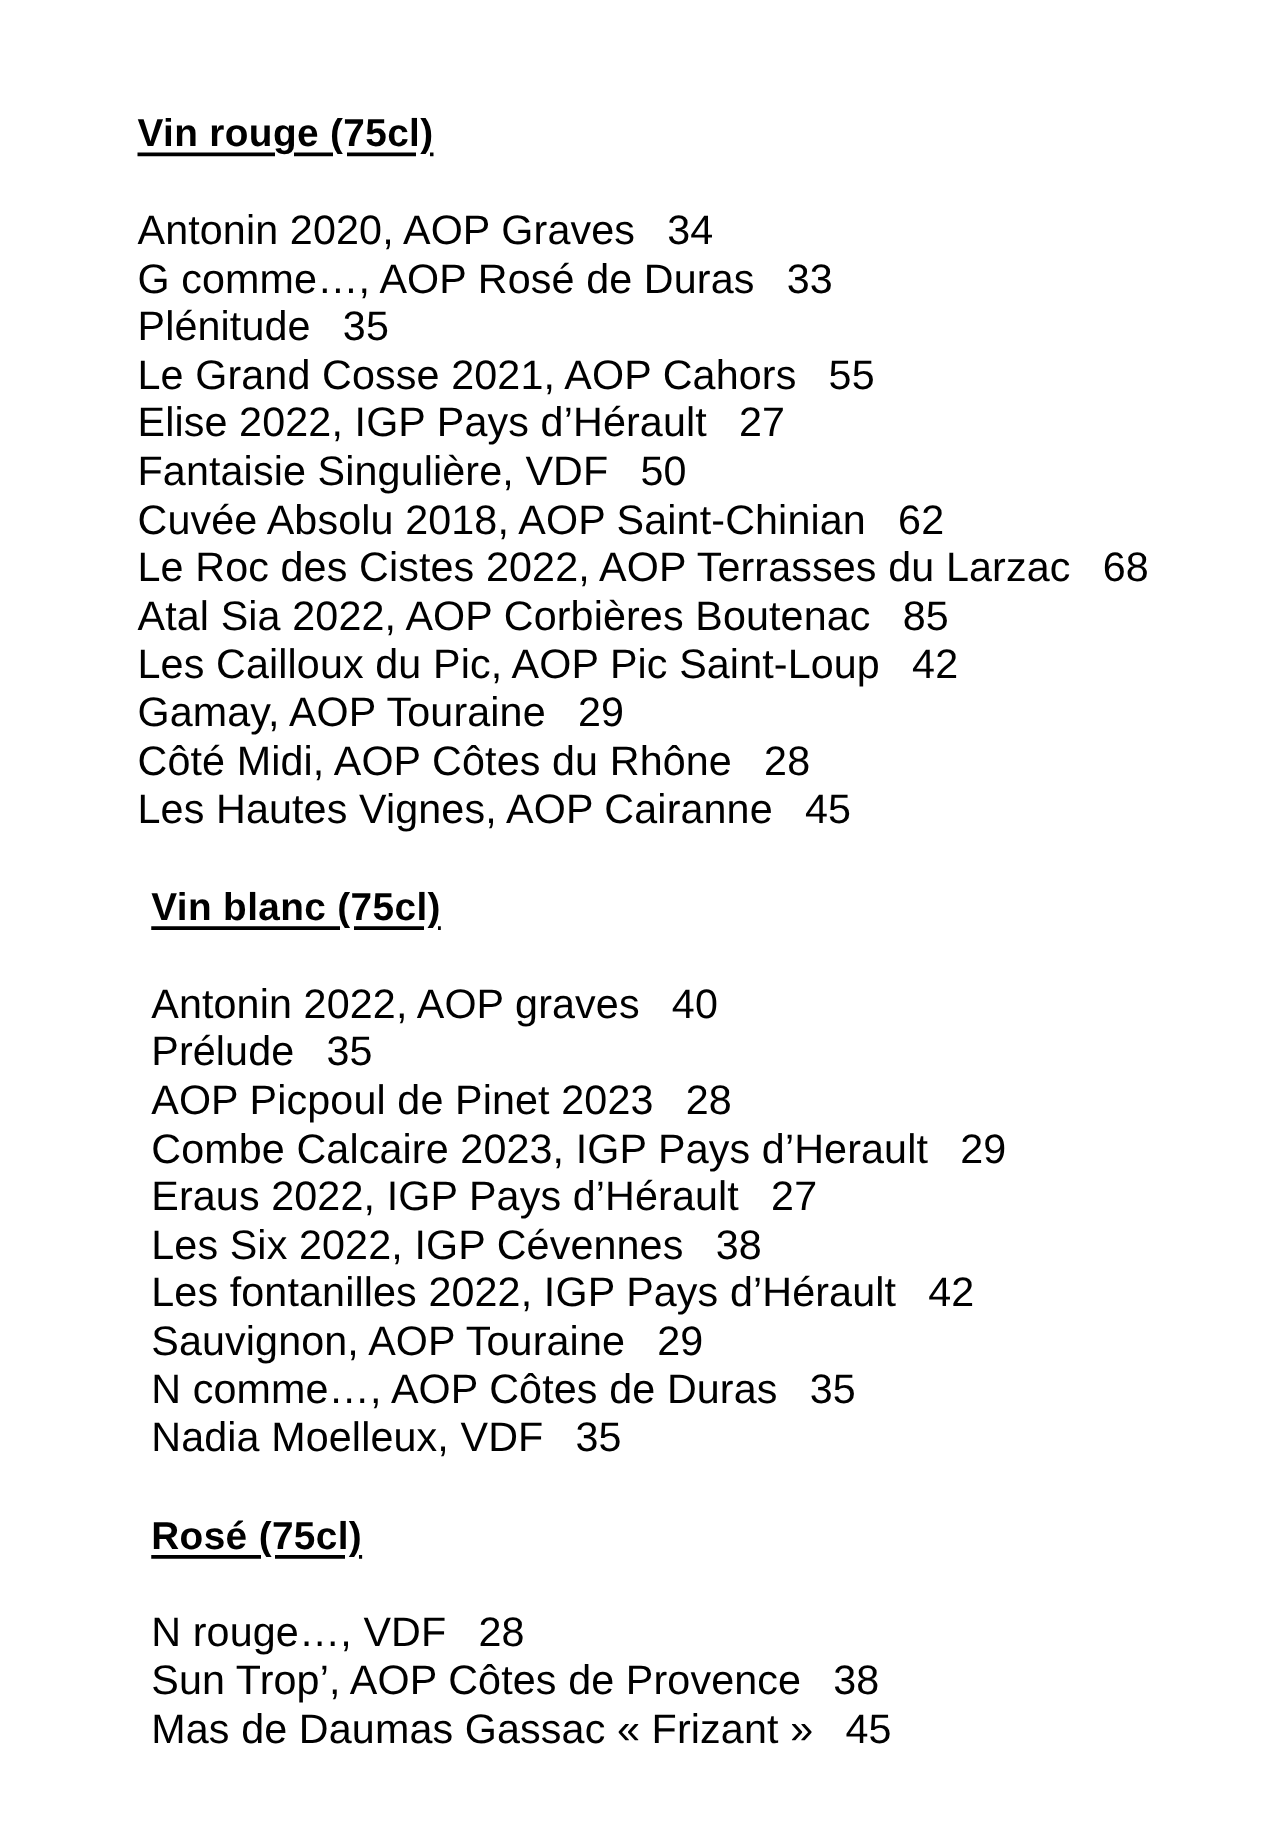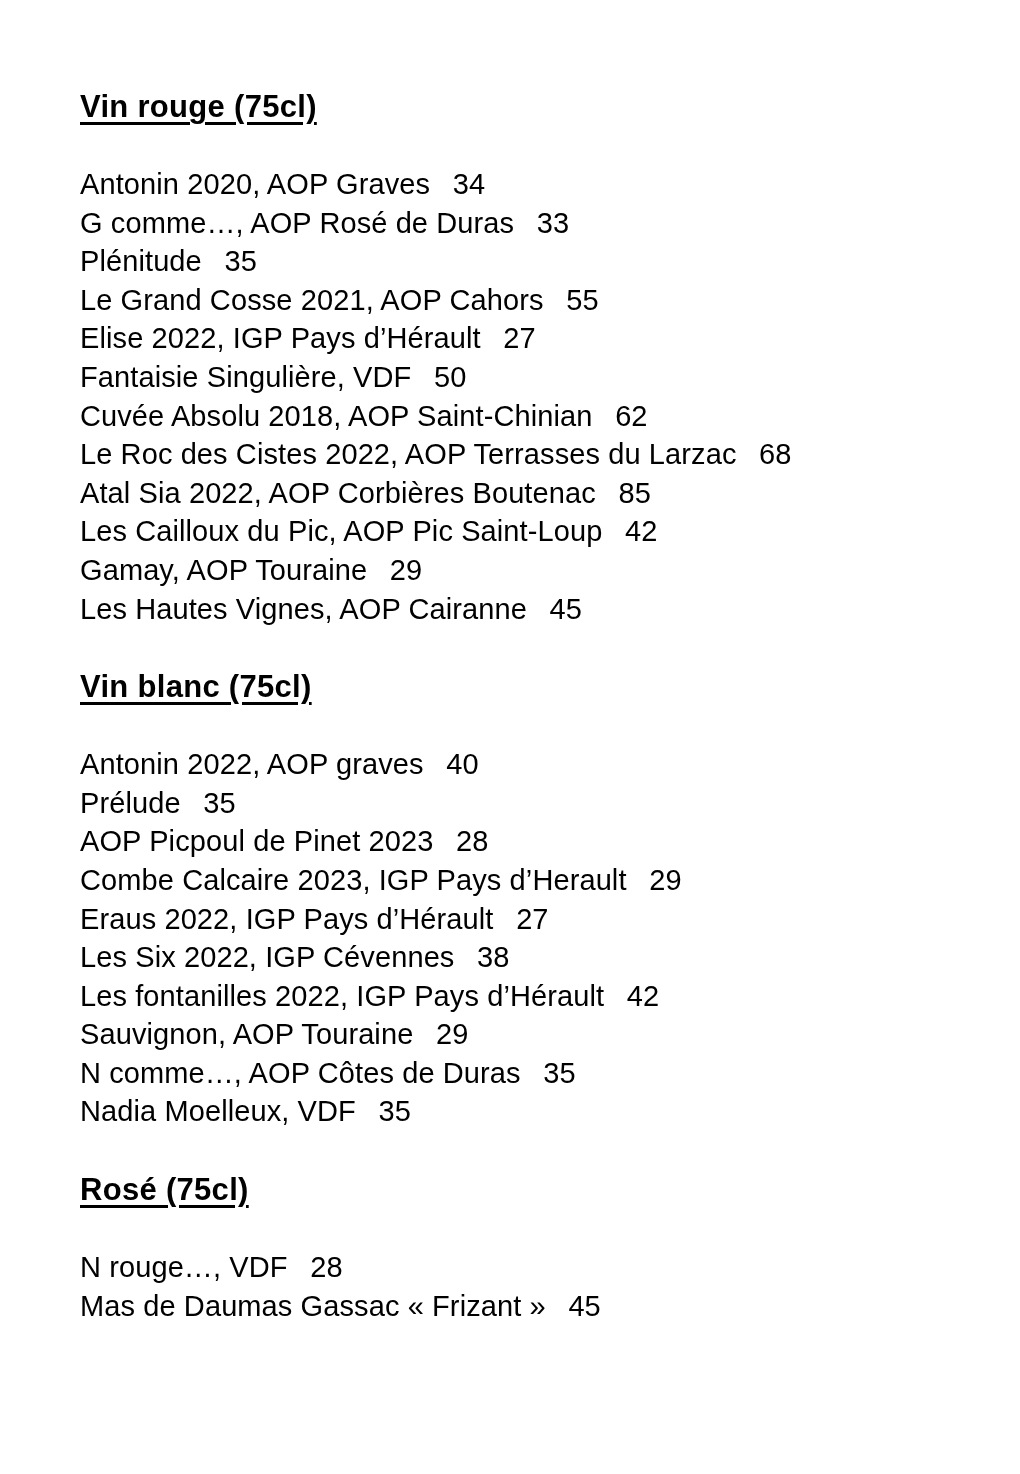--- a/index.html
+++ b/index.html
@@ -11,41 +11,41 @@
   body {
     width: 1020px;
     height: 1474px;
     font-family: "Liberation Sans", "DejaVu Sans", sans-serif;
     overflow: hidden;
   }
   .menu-page {
     box-sizing: border-box;
     width: 1020px;
     height: 1474px;
-    padding: 88px 60px 40px 80px;
+    padding: 88px 60px 40px 110px;
   }
   .wine-section { margin: 0; }
-  .wine-section + .wine-section { margin-top: 40px; }
+  .wine-section + .wine-section { margin-top: 40px; margin-left: 11px; }
   .section-title {
     font-size: 31px;
     font-weight: 700;
     line-height: 38px;
     margin: 0 0 39px 0;
     text-decoration: underline;
     text-decoration-thickness: 2.5px;
     text-underline-offset: 5px;
     letter-spacing: 0.3px;
   }
   .wine-list {
     list-style: none;
     margin: 0;
     padding: 0;
   }
   .wine-item {
-    font-size: 29px;
+    font-size: 33px;
     line-height: 38.6px;
     white-space: nowrap;
     letter-spacing: 0.1px;
   }
   .wine-price { margin-left: 0.78em; }
 </style>
 </head>
 <body style="background: rgb(255, 255, 255); color: rgb(0, 0, 0);">
 
 <main class="menu-page">
@@ -57,20 +57,21 @@
           <li class="wine-item"><span class="wine-name">G comme…, AOP Rosé de Duras</span><span class="wine-price">33</span></li>
           <li class="wine-item"><span class="wine-name">Plénitude</span><span class="wine-price">35</span></li>
           <li class="wine-item"><span class="wine-name">Le Grand Cosse 2021, AOP Cahors</span><span class="wine-price">55</span></li>
           <li class="wine-item"><span class="wine-name">Elise 2022, IGP Pays d’Hérault</span><span class="wine-price">27</span></li>
           <li class="wine-item"><span class="wine-name">Fantaisie Singulière, VDF</span><span class="wine-price">50</span></li>
           <li class="wine-item"><span class="wine-name">Cuvée Absolu 2018, AOP Saint-Chinian</span><span class="wine-price">62</span></li>
           <li class="wine-item"><span class="wine-name">Le Roc des Cistes 2022, AOP Terrasses du Larzac</span><span class="wine-price">68</span></li>
           <li class="wine-item"><span class="wine-name">Atal Sia 2022, AOP Corbières Boutenac</span><span class="wine-price">85</span></li>
           <li class="wine-item"><span class="wine-name">Les Cailloux du Pic, AOP Pic Saint-Loup</span><span class="wine-price">42</span></li>
           <li class="wine-item"><span class="wine-name">Gamay, AOP Touraine</span><span class="wine-price">29</span></li>
+          <li class="wine-item"><span class="wine-name">Côté Midi, AOP Côtes du Rhône</span><span class="wine-price">28</span></li>
           <li class="wine-item"><span class="wine-name">Les Hautes Vignes, AOP Cairanne</span><span class="wine-price">45</span></li>
         </ul>
       </section>
       <section class="wine-section">
         <h2 class="section-title">Vin blanc (75cl)</h2>
         <ul class="wine-list">
           <li class="wine-item"><span class="wine-name">Antonin 2022, AOP graves</span><span class="wine-price">40</span></li>
           <li class="wine-item"><span class="wine-name">Prélude</span><span class="wine-price">35</span></li>
           <li class="wine-item"><span class="wine-name">AOP Picpoul de Pinet 2023</span><span class="wine-price">28</span></li>
           <li class="wine-item"><span class="wine-name">Combe Calcaire 2023, IGP Pays d’Herault</span><span class="wine-price">29</span></li>
@@ -79,17 +80,18 @@
           <li class="wine-item"><span class="wine-name">Les fontanilles 2022, IGP Pays d’Hérault</span><span class="wine-price">42</span></li>
           <li class="wine-item"><span class="wine-name">Sauvignon, AOP Touraine</span><span class="wine-price">29</span></li>
           <li class="wine-item"><span class="wine-name">N comme…, AOP Côtes de Duras</span><span class="wine-price">35</span></li>
           <li class="wine-item"><span class="wine-name">Nadia Moelleux, VDF</span><span class="wine-price">35</span></li>
         </ul>
       </section>
       <section class="wine-section">
         <h2 class="section-title">Rosé (75cl)</h2>
         <ul class="wine-list">
           <li class="wine-item"><span class="wine-name">N rouge…, VDF</span><span class="wine-price">28</span></li>
+          <li class="wine-item"><span class="wine-name">Sun Trop’, AOP Côtes de Provence</span><span class="wine-price">38</span></li>
           <li class="wine-item"><span class="wine-name">Mas de Daumas Gassac « Frizant »</span><span class="wine-price">45</span></li>
         </ul>
       </section>
     </div>
 </main>
 
 </body></html>

